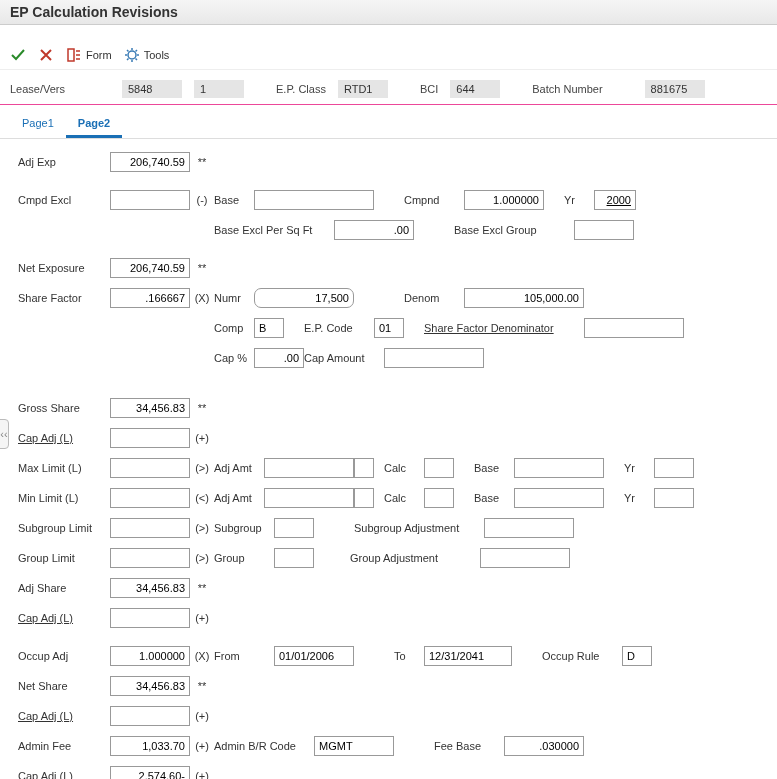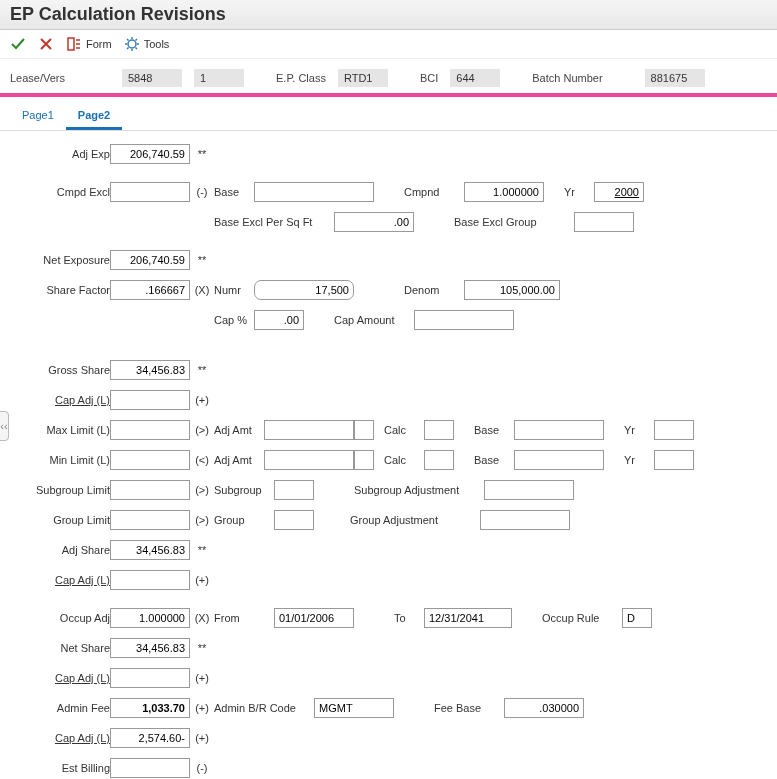--- a/index.html
+++ b/index.html
@@ -11,49 +11,50 @@
     margin: 0;
     padding: 0;
     background: #fff;
     color: #333;
     width: 777px;
   }
   .header {
     background: linear-gradient(#f5f5f5, #e8e8e8);
     border-bottom: 1px solid #ccc;
     padding: 4px 10px;
-    font-size: 18px;
+    font-size: 14px;
     font-weight: bold;
     color: #333;
   }
   .toolbar {
     padding: 6px 10px;
     display: flex;
     align-items: center;
     gap: 12px;
     border-bottom: 1px solid #eee;
   }
   .toolbar-item {
     display: inline-flex;
     align-items: center;
     gap: 4px;
     cursor: pointer;
     color: #333;
+    margin-top: 16px;
   }
   .toolbar-item .icon { width: 16px; height: 16px; display: inline-block; }
   .check-icon svg { stroke: #2a8a2a; }
   .x-icon svg { stroke: #c0392b; }
   .form-icon svg { stroke: #c0392b; fill: none; }
   .gear-icon svg { stroke: #3a7bb5; fill: none; }
   .info-row {
     padding: 10px 6px 6px 10px;
     display: flex;
     align-items: center;
     gap: 12px;
-    border-bottom: 4px solid #ec4899;
+    border-bottom: 1px solid #ec4899;
   }
   .info-row label { color: #444; }
   .ro-field {
     background: #e5e5e5;
     padding: 3px 6px;
     min-width: 50px;
     display: inline-block;
     text-align: left;
   }
   .tabs {
@@ -79,21 +80,20 @@
   .row {
     display: flex;
     align-items: center;
     min-height: 26px;
     margin-bottom: 4px;
   }
   .cell-label {
     width: 100px;
     color: #333;
     padding-left: 8px;
-    text-align: right;
   }
   .cell-label.u { text-decoration: underline; }
   .indparen {
     width: 24px;
     text-align: center;
     color: #333;
   }
   input.txt {
     border: 1px solid #999;
     background: #fff;
@@ -192,21 +192,21 @@
 
   <div class="row" style="margin-top:12px">
     <span class="cell-label">Cmpd Excl</span>
     <input class="txt" style="width: 80px;" value="">
     <span class="indparen">(-)</span>
     <span class="small-lab" style="width:40px">Base</span>
     <input class="txt ro" style="width: 120px;" value="">
     <span class="small-lab" style="width:60px;margin-left:30px">Cmpnd</span>
     <input class="txt" style="width: 80px;" value="1.000000">
     <span class="small-lab" style="width:30px;margin-left:20px">Yr</span>
-    <input class="txt" style="width: 50px; text-decoration: underline;" value="2000">
+    <input class="txt" style="width: 42px; text-decoration: underline;" value="2000">
   </div>
 
   <div class="row">
     <span class="cell-label"></span>
     <span style="width:80px"></span>
     <span class="indparen"></span>
     <span class="small-lab" style="width:120px">Base Excl Per Sq Ft</span>
     <input class="txt" style="width: 80px;" value=".00">
     <span class="small-lab" style="width:120px;margin-left:40px">Base Excl Group</span>
     <input class="txt ro" style="width: 60px;" value="">
@@ -218,31 +218,42 @@
     <span class="indparen">**</span>
   </div>
 
   <div class="row">
     <span class="cell-label">Share Factor</span>
     <input class="txt" style="width: 80px;" value=".166667">
     <span class="indparen">(X)</span>
     <span class="small-lab" style="width:40px">Numr</span>
     <input class="txt" style="width: 100px; border-radius: 7px;" value="17,500">
     <span class="small-lab" style="width:60px;margin-left:50px">Denom</span>
-    <input class="txt" style="width: 96px;" value="105,000.00">
-  </div>
-
+    <input class="txt" style="width: 120px;" value="105,000.00">
+  </div>
+
+  <div class="row">
+    <span class="cell-label"></span>
+    <span style="width:80px"></span>
+    <span class="indparen"></span>
+    <span class="small-lab" style="width:40px">Comp</span>
+    <input class="txt ro left" style="width: 30px;" value="B">
+    <span class="small-lab" style="width:70px;margin-left:20px">E.P. Code</span>
+    <input class="txt ro left" style="width: 30px;" value="01">
+    <span class="link" style="margin-left:20px">Share Factor Denominator</span>
+    <input class="txt ro" style="width: 100px; margin-left: 30px;" value="">
+  </div>
 
   <div class="row">
     <span class="cell-label"></span>
     <span style="width:80px"></span>
     <span class="indparen"></span>
     <span class="small-lab" style="width:40px">Cap %</span>
     <input class="txt ro" style="width: 50px;" value=".00">
-    <span class="small-lab" style="width:80px;margin-left:30px">Cap Amount</span>
+    <span class="small-lab" style="width:80px;">Cap Amount</span>
     <input class="txt ro" style="width: 100px;" value="">
   </div>
 
   <div class="row" style="margin-top:24px">
     <span class="cell-label">Gross Share</span>
     <input class="txt ro" style="width: 80px;" value="34,456.83">
     <span class="indparen">**</span>
   </div>
 
   <div class="row">
@@ -332,21 +343,21 @@
   </div>
 
   <div class="row">
     <span class="cell-label u">Cap Adj (L)</span>
     <input class="txt ro" style="width: 80px;">
     <span class="indparen">(+)</span>
   </div>
 
   <div class="row">
     <span class="cell-label">Admin Fee</span>
-    <input class="txt" style="width: 80px; font-weight: bold;" value="1,033.70">
+    <input class="txt" style="width: 80px;" value="1,033.70">
     <span class="indparen">(+)</span>
     <span class="small-lab" style="width:100px">Admin B/R Code</span>
     <input class="txt left" style="width: 80px;" value="MGMT">
     <span class="small-lab" style="width:70px;margin-left:40px">Fee Base</span>
     <input class="txt" style="width: 80px;" value=".030000">
   </div>
 
   <div class="row">
     <span class="cell-label u">Cap Adj (L)</span>
     <input class="txt ro" style="width: 80px;" value="2,574.60-">

